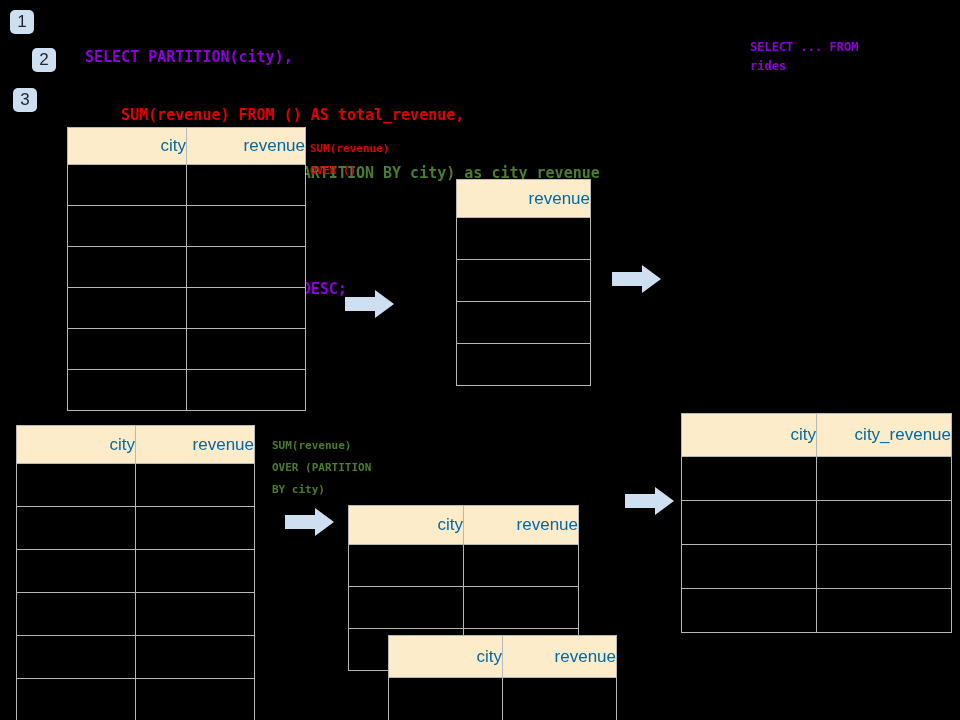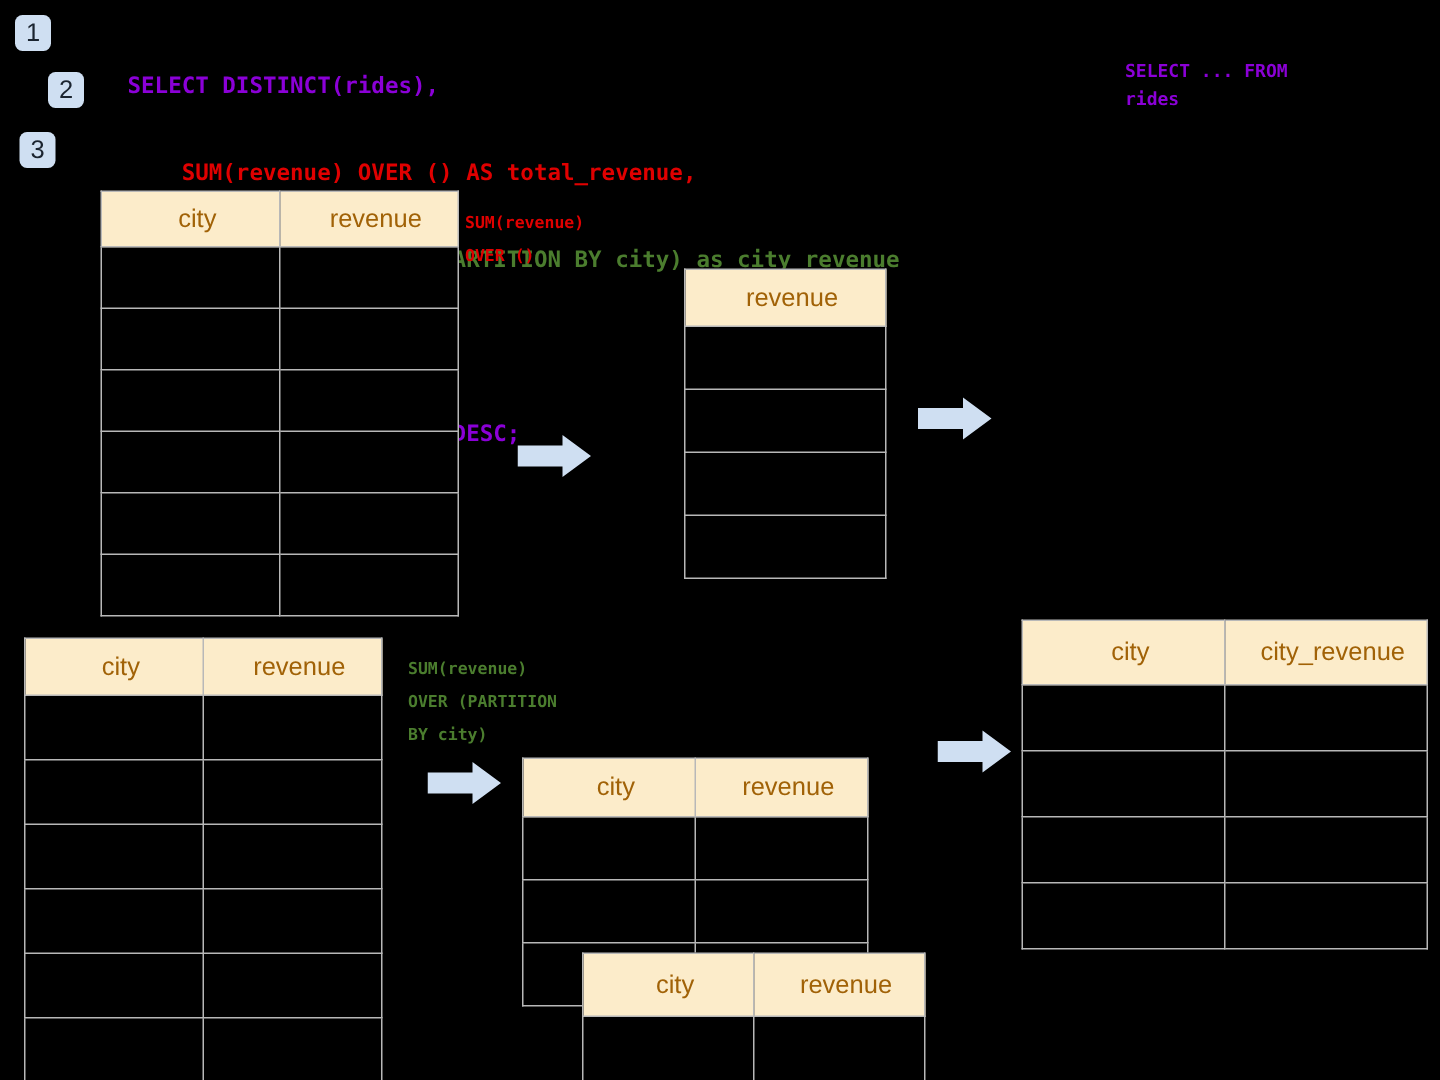--- a/index.html
+++ b/index.html
@@ -70,25 +70,25 @@
     table-layout: fixed;
     background: #000;
   }
   .tbl th, .tbl td {
     border: 1px solid #b8b8b8;
     padding: 0;
     margin: 0;
   }
   .tbl th {
     background: #fcecca;
-    color: #a16207;
+    color: #0369a1;
     font-family: "Liberation Sans", sans-serif;
     font-weight: normal;
     font-size: 17px;
-    text-align: center;
+    text-align: right;
     padding-left: 9px;
   }
   .tbl td {
     background: #000000;
   }
 
   
   .arrow {
     position: absolute;
   }
@@ -102,22 +102,22 @@
     <span>1</span>
   </div>
   <div class="badge" style="left:32px; top:48px;">
     <span>2</span>
   </div>
   <div class="badge" style="left:13px; top:88px;">
     <span>3</span>
   </div>
 
   <div class="sql" style="left:85px; top:12px;">
-    <span class="sql-line c-purple">SELECT DISTINCT(rides),</span>
-    <span class="sql-line c-red">    SUM(revenue) OVER () AS total_revenue,</span>
+    <span class="sql-line c-purple">SELECT PARTITION(city),</span>
+    <span class="sql-line c-red">    SUM(revenue) FROM () AS total_revenue,</span>
     <span class="sql-line c-green">    SUM(revenue) OVER (PARTITION BY city) as city_revenue</span>
     <span class="sql-line c-purple">  FROM rides</span>
     <span class="sql-line c-purple">  ORDER by city_revenue DESC;</span>
   </div>
 
   <div class="note-sm" style="left:750px; top:38px;">SELECT ... FROM
 rides</div>
 
   <div class="note c-red" style="left:310px; top:138px;">SUM(revenue)
 OVER ()</div>

